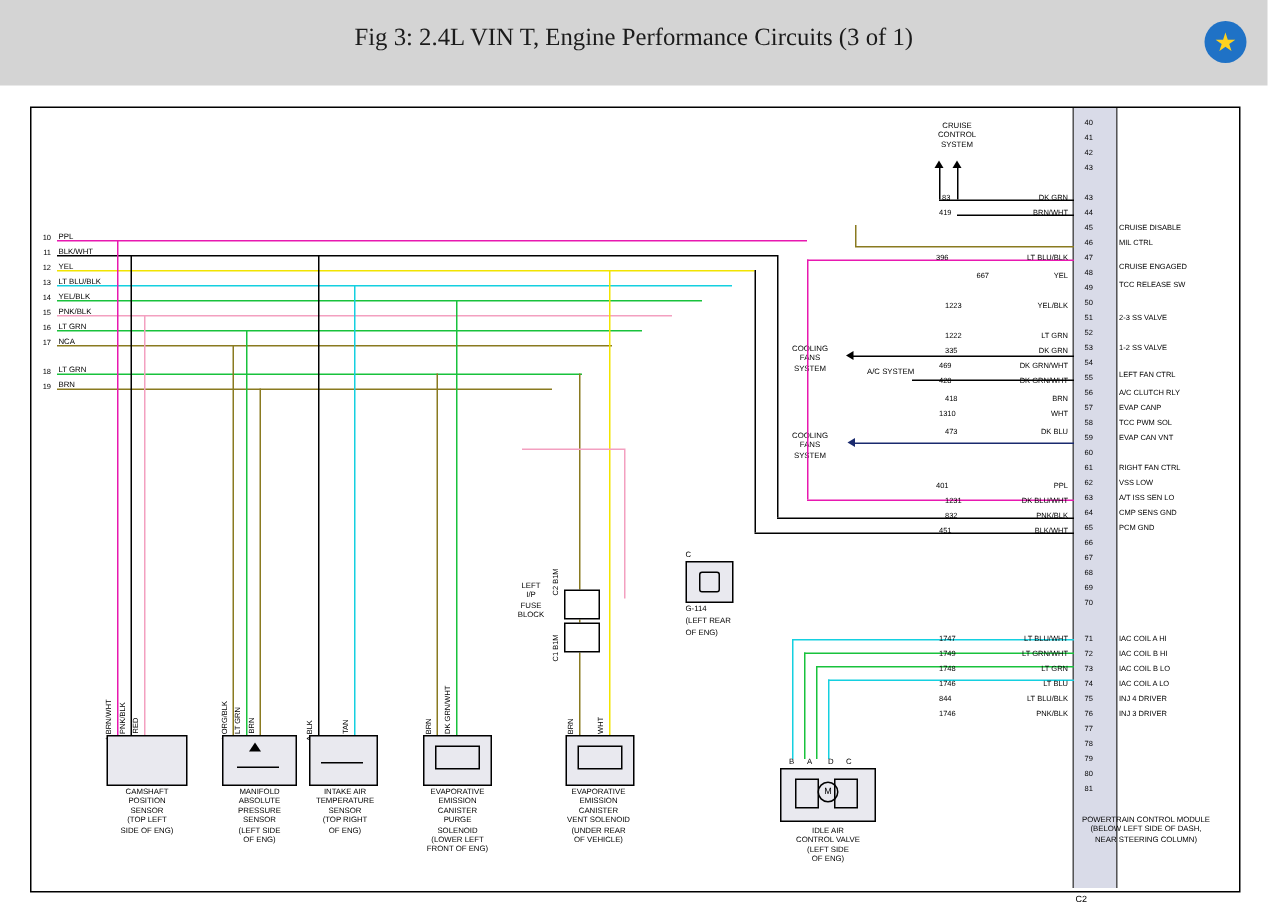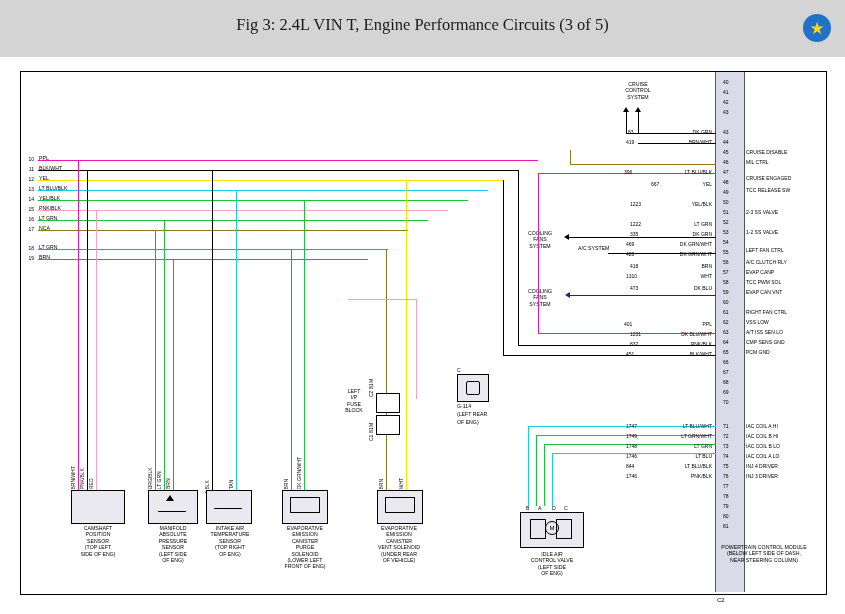--- a/index.html
+++ b/index.html
@@ -38,21 +38,21 @@
   .wirecode{position:absolute;font-size:5px;color:#000;white-space:nowrap;text-align:right;}
   .pinnum{position:absolute;font-size:5px;color:#000;white-space:nowrap;}
   .rightlbl{position:absolute;font-size:5px;color:#000;white-space:nowrap;}
 </style>
 </head>
 <body>
 
 <div id="page">
 
   <div class="header">
-    <div class="header-title">Fig 3: 2.4L VIN T, Engine Performance Circuits (3 of 5)</div>
+    <div class="header-title">Fig 3: 2.4L VIN T, Engine Performance Circuits (3 of 1)</div>
     <div class="star-btn">
       <span class="star-glyph">★</span>
     </div>
   </div>
 
   <div class="sheet">
     <div class="frame"></div>
     <div class="conn-col"></div>
     <div class="c2-label">C2</div>
 

